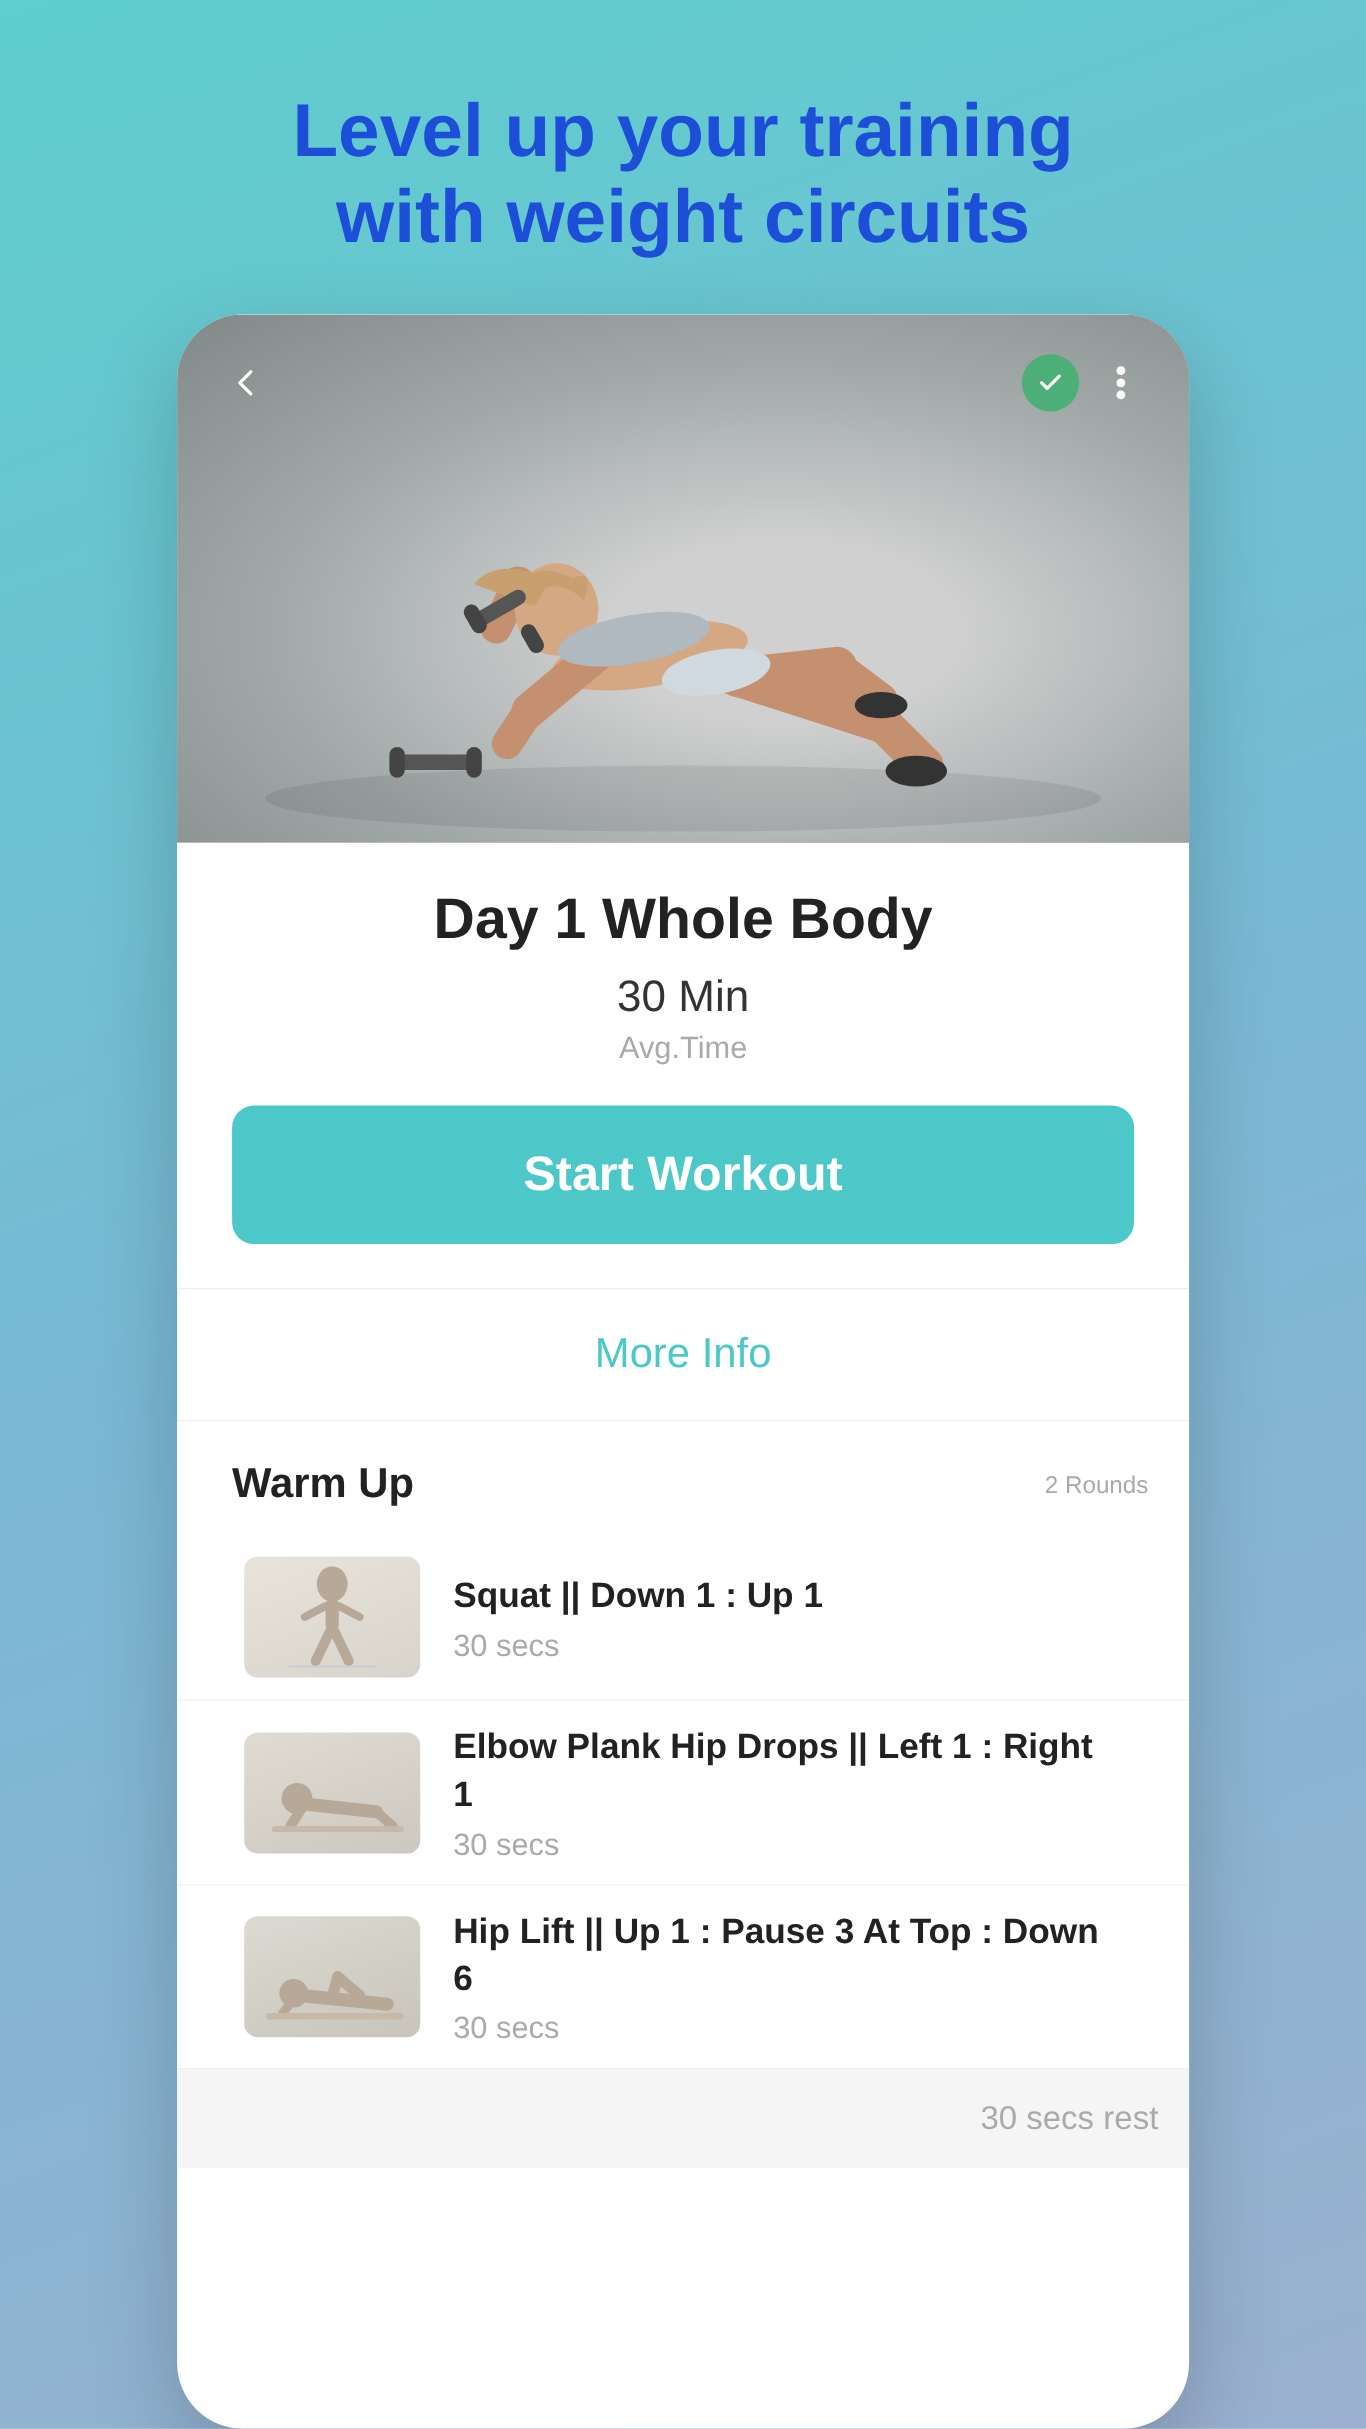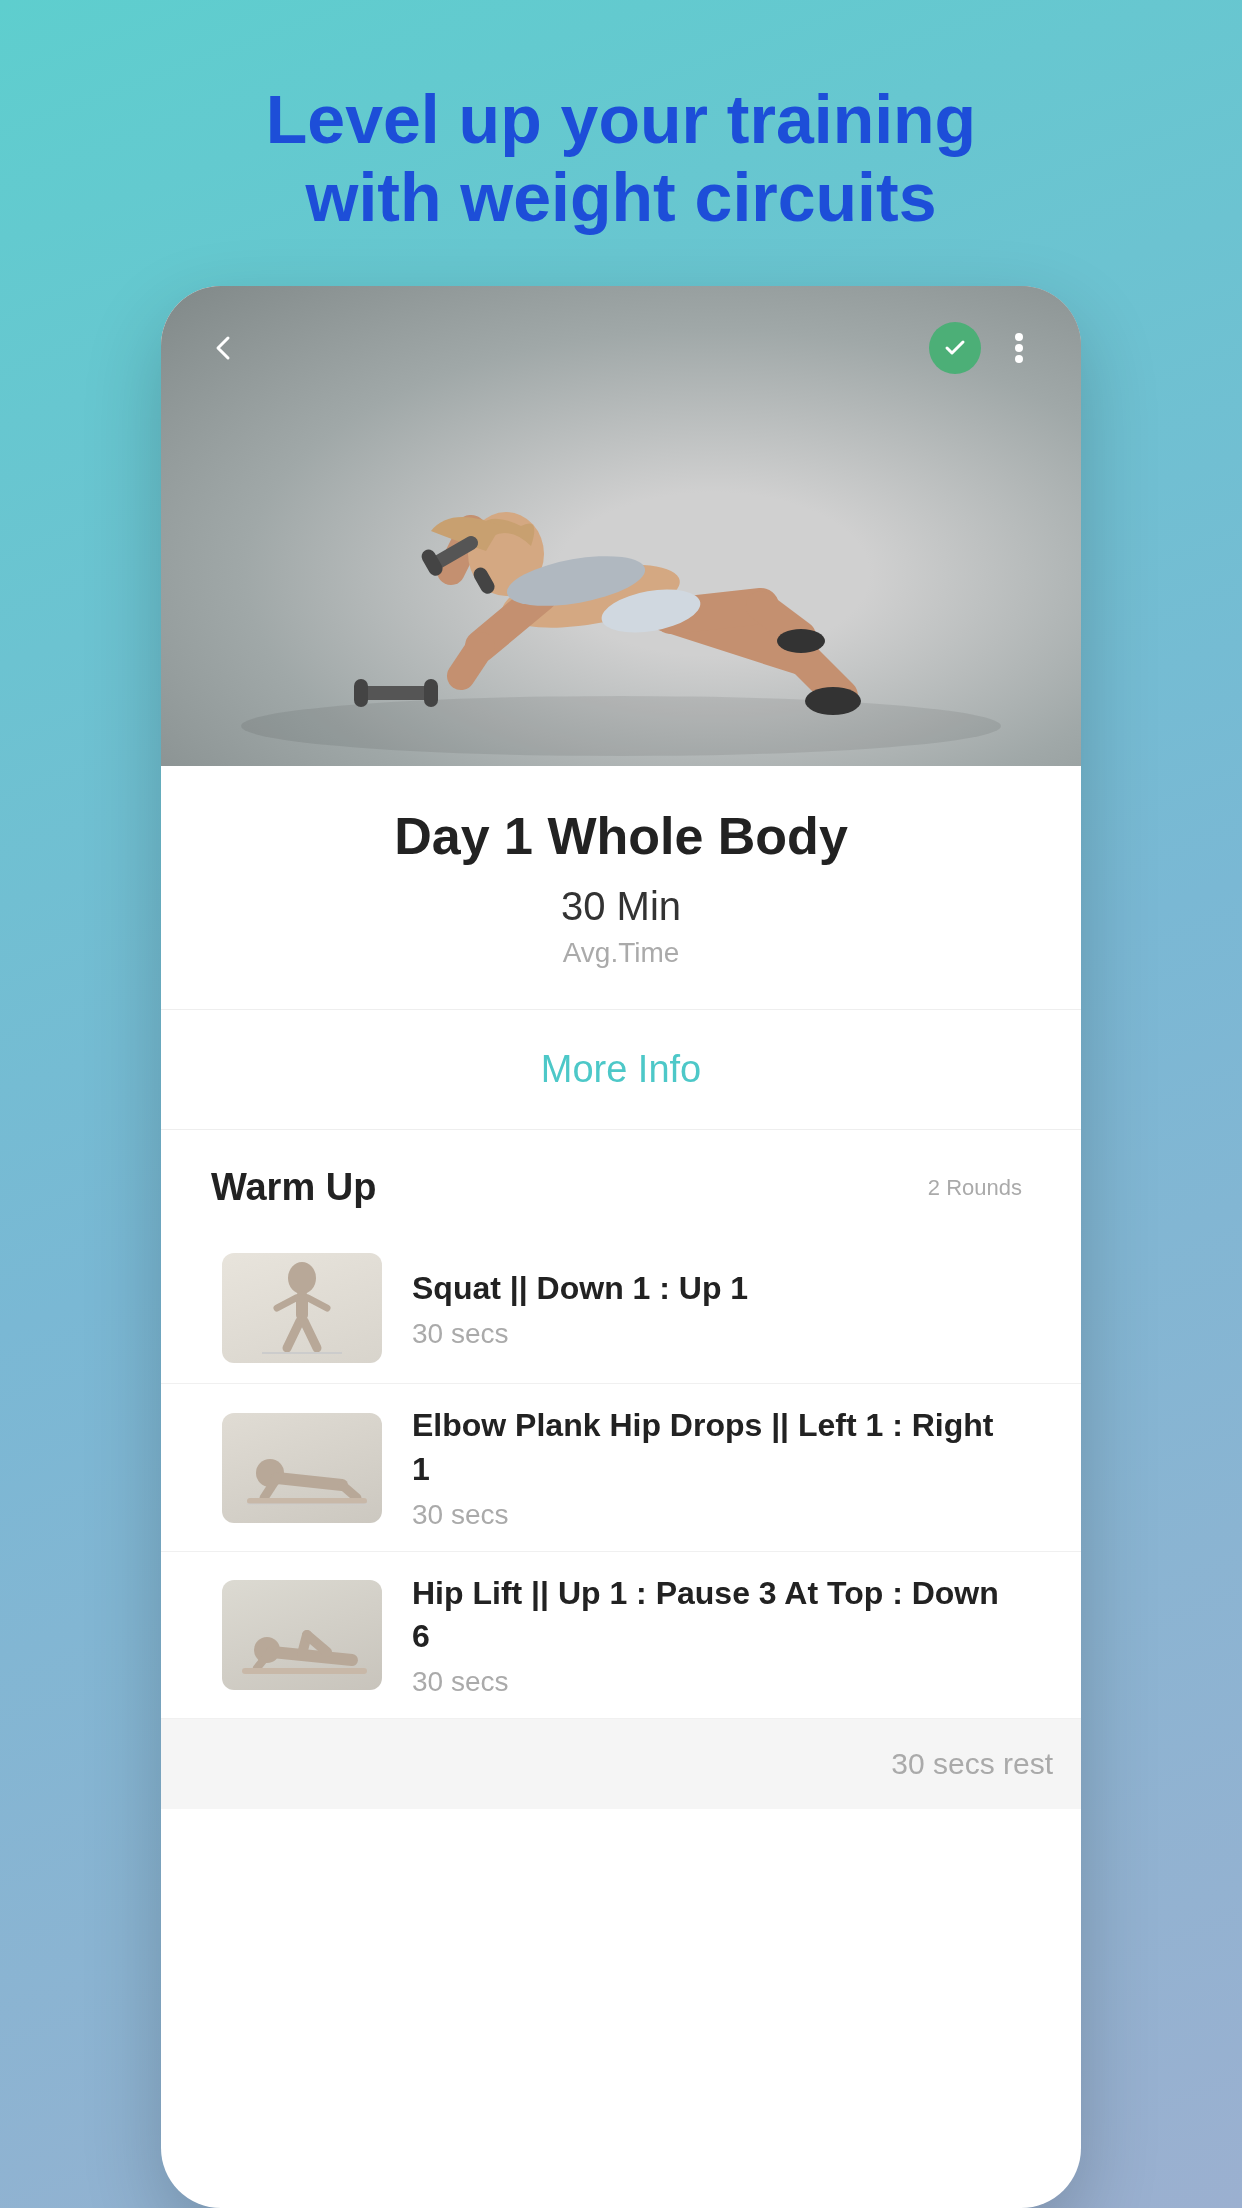--- a/index.html
+++ b/index.html
@@ -165,21 +165,21 @@
       font-weight: 500;
       cursor: pointer;
       background: none;
       border: none;
     }
 
     .section-header {
       display: flex;
       justify-content: space-between;
       align-items: center;
-      padding: 36px 59px 24px 50px;
+      padding: 36px 37px 24px 50px;
       background: white;
     }
 
     .section-title {
       font-size: 38px;
       font-weight: 700;
       color: #222;
     }
 
     .section-rounds {
@@ -322,20 +322,21 @@
 
   <div class="card-body">
 
     <h2 class="workout-title">Day 1 Whole Body</h2>
 
     <div class="workout-time">
       <div class="workout-time-value">30 Min</div>
     </div>
     <div class="workout-time-label">Avg.Time</div>
 
+    <button class="start-btn">Start Workout</button>
 
     <div class="divider"></div>
   </div>
 
   <div class="more-info-section">
     <button class="more-info-btn">More Info</button>
   </div>
 
   <div class="section-header">
     <span class="section-title">Warm Up</span>

